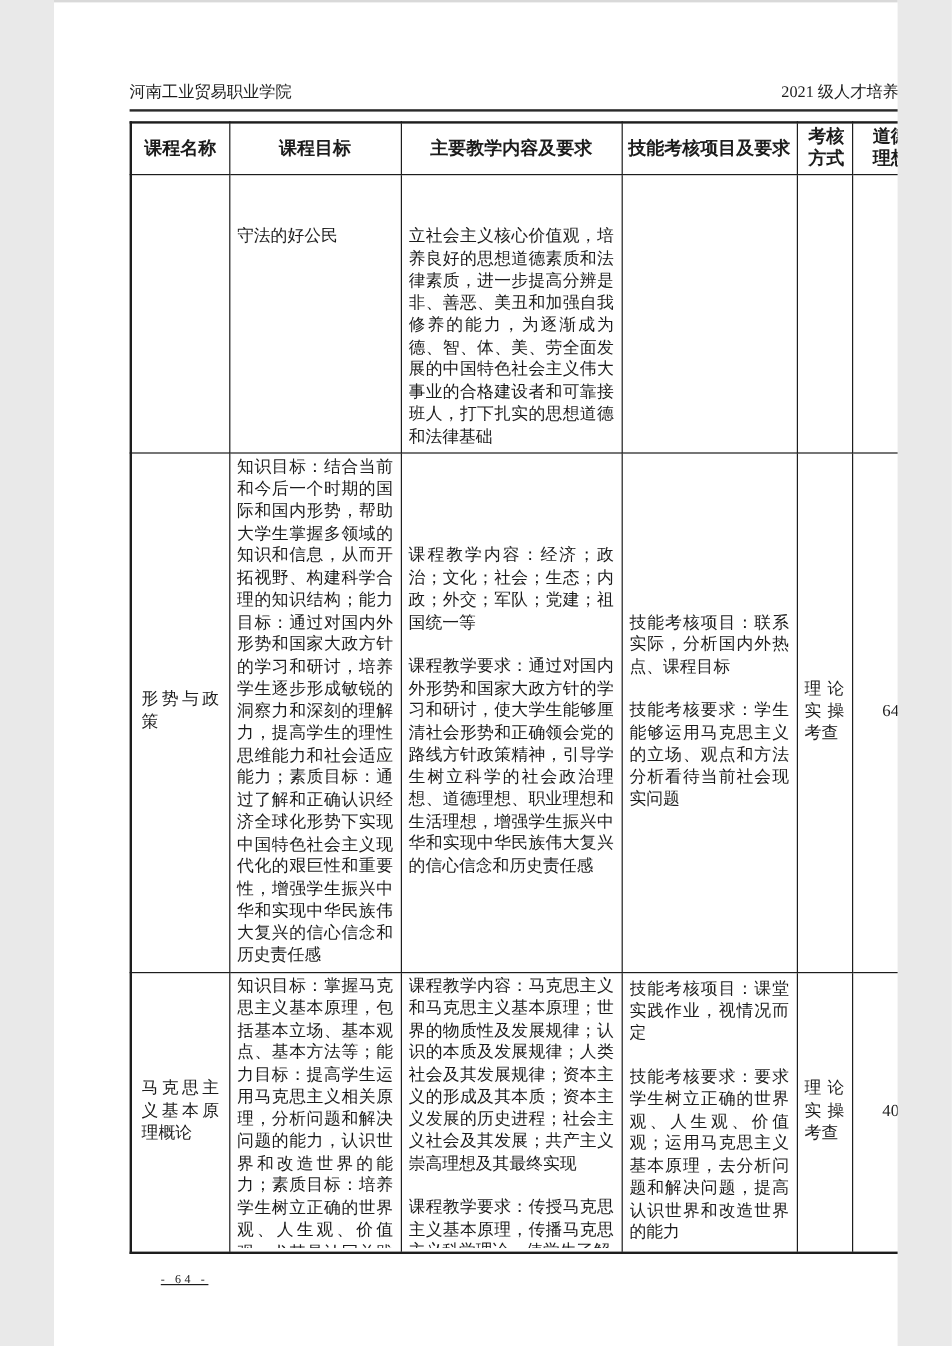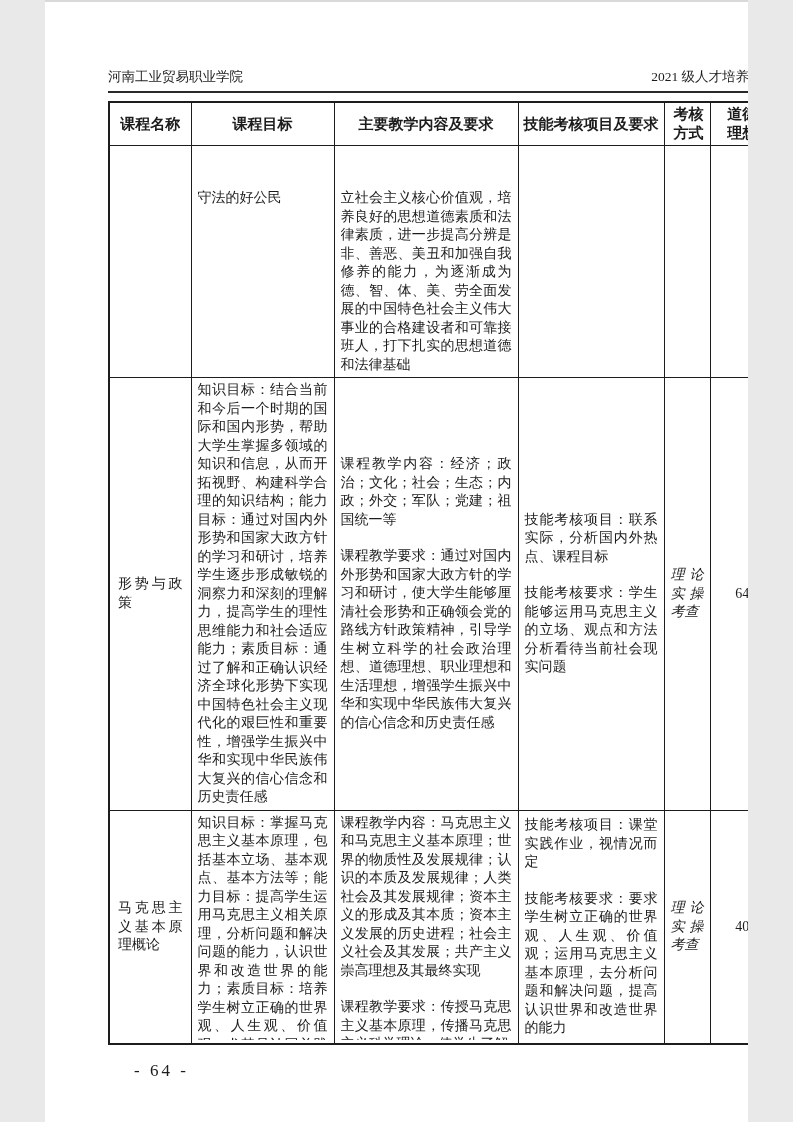--- a/index.html
+++ b/index.html
@@ -65,42 +65,42 @@
     padding: 3px 8px;
     text-align: justify;
     vertical-align: middle;
   }
   td.vm { vertical-align: middle; }
   td.vt { vertical-align: top; }
   td.c-method {
     text-align: justify;
     vertical-align: middle;
     padding: 3px 6px;
-    font-style: italic;
   }
   td.c-hours {
     text-align: center;
     vertical-align: middle;
   }
   .course-table p {
     margin: 0;
     text-align: justify;
   }
   .course-table p + p { margin-top: 18px; }
   .clip-r1 { max-height: 214px; overflow: hidden; margin-top: 40px; }
   .clip-r3 { max-height: 226px; overflow: hidden; }
   tr.row-1 { height: 222px; }
   tr.row-2 { height: 416px; }
   tr.row-3 { height: 234px; }
   
   .page-footer {
     margin-top: 16px;
     padding-left: 26px;
-    font-size: 17px;
+    font-size: 10px;
     letter-spacing: 3px;
+    text-decoration: underline;
   }
 </style>
 </head>
 <body>
 
 <div class="page">
 
   <div class="doc-header">
     <span>河南工业贸易职业学院</span>
     <span>2021 级人才培养方案</span>

